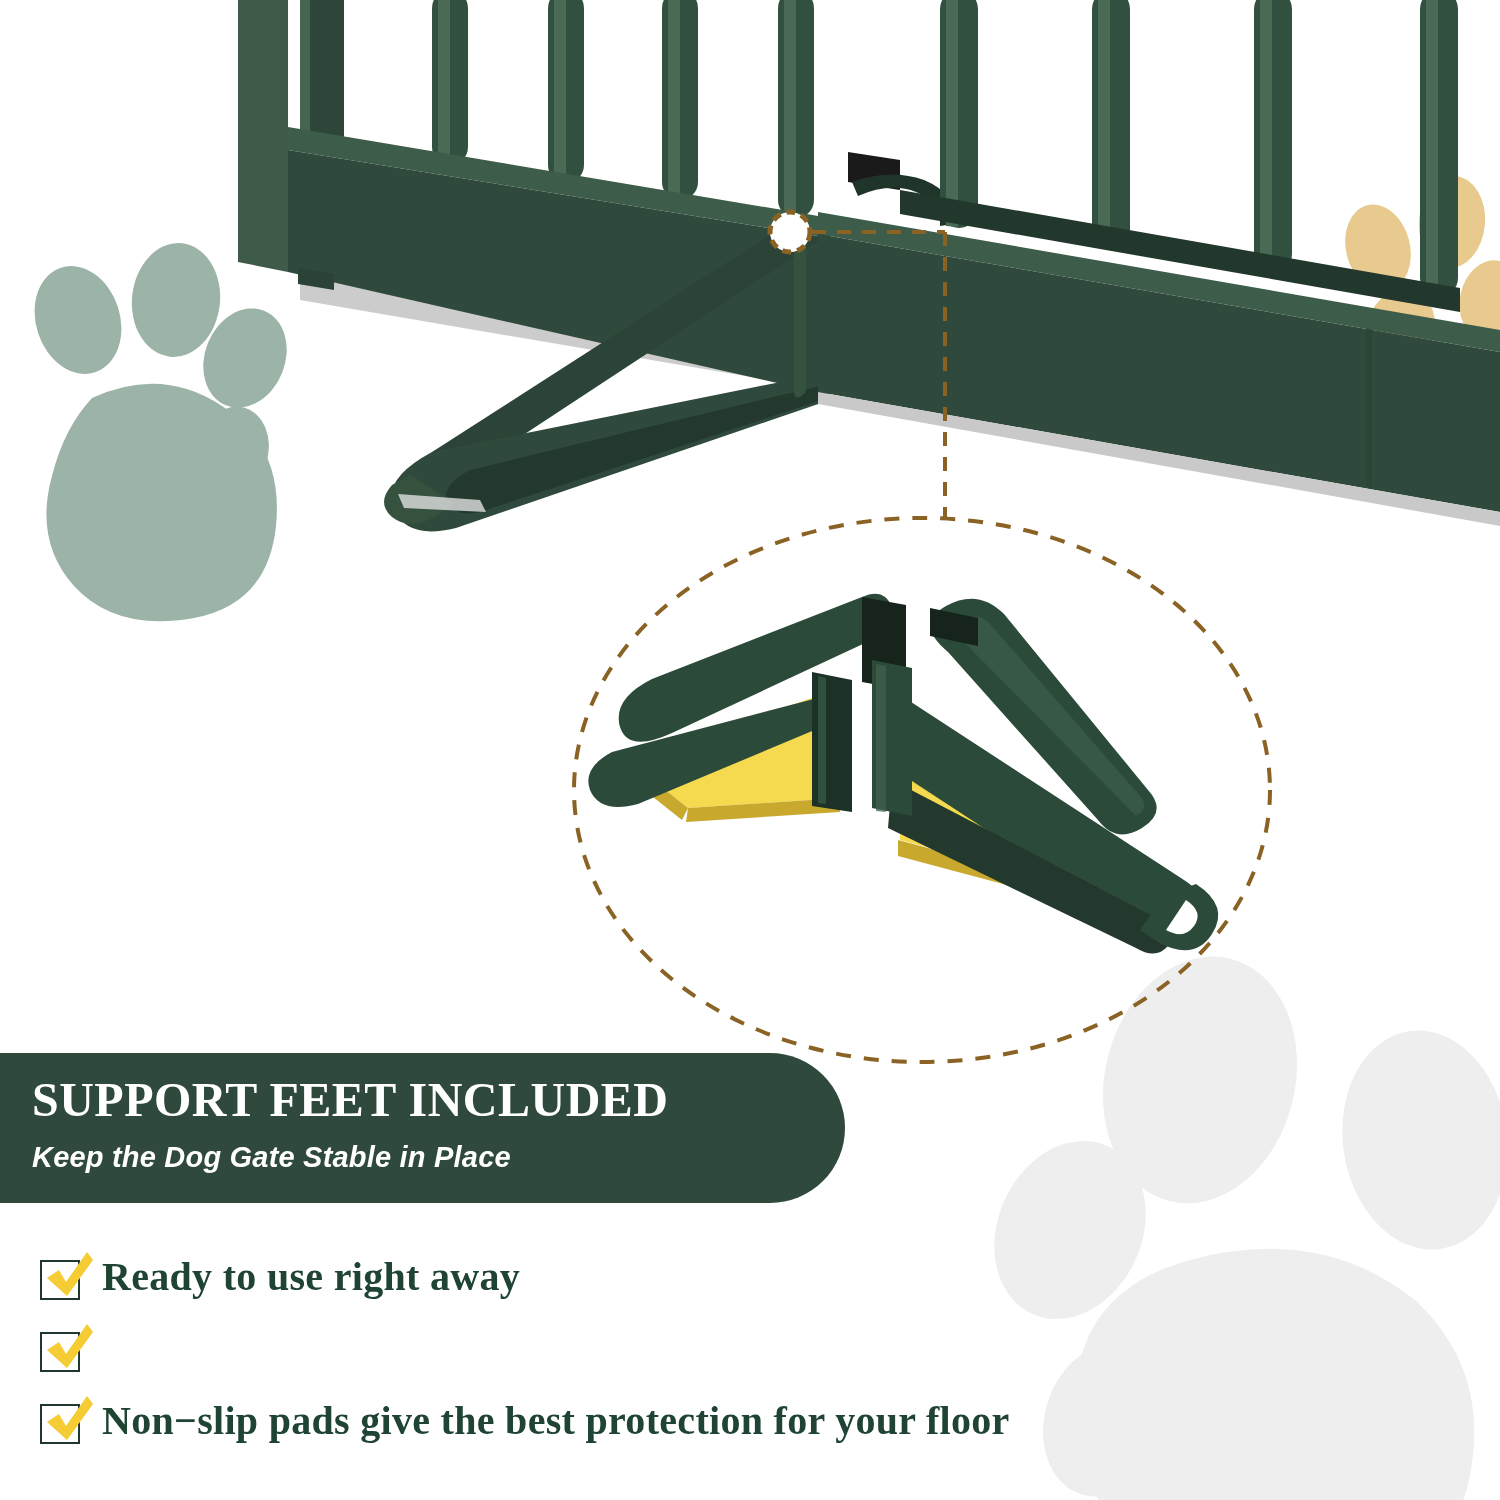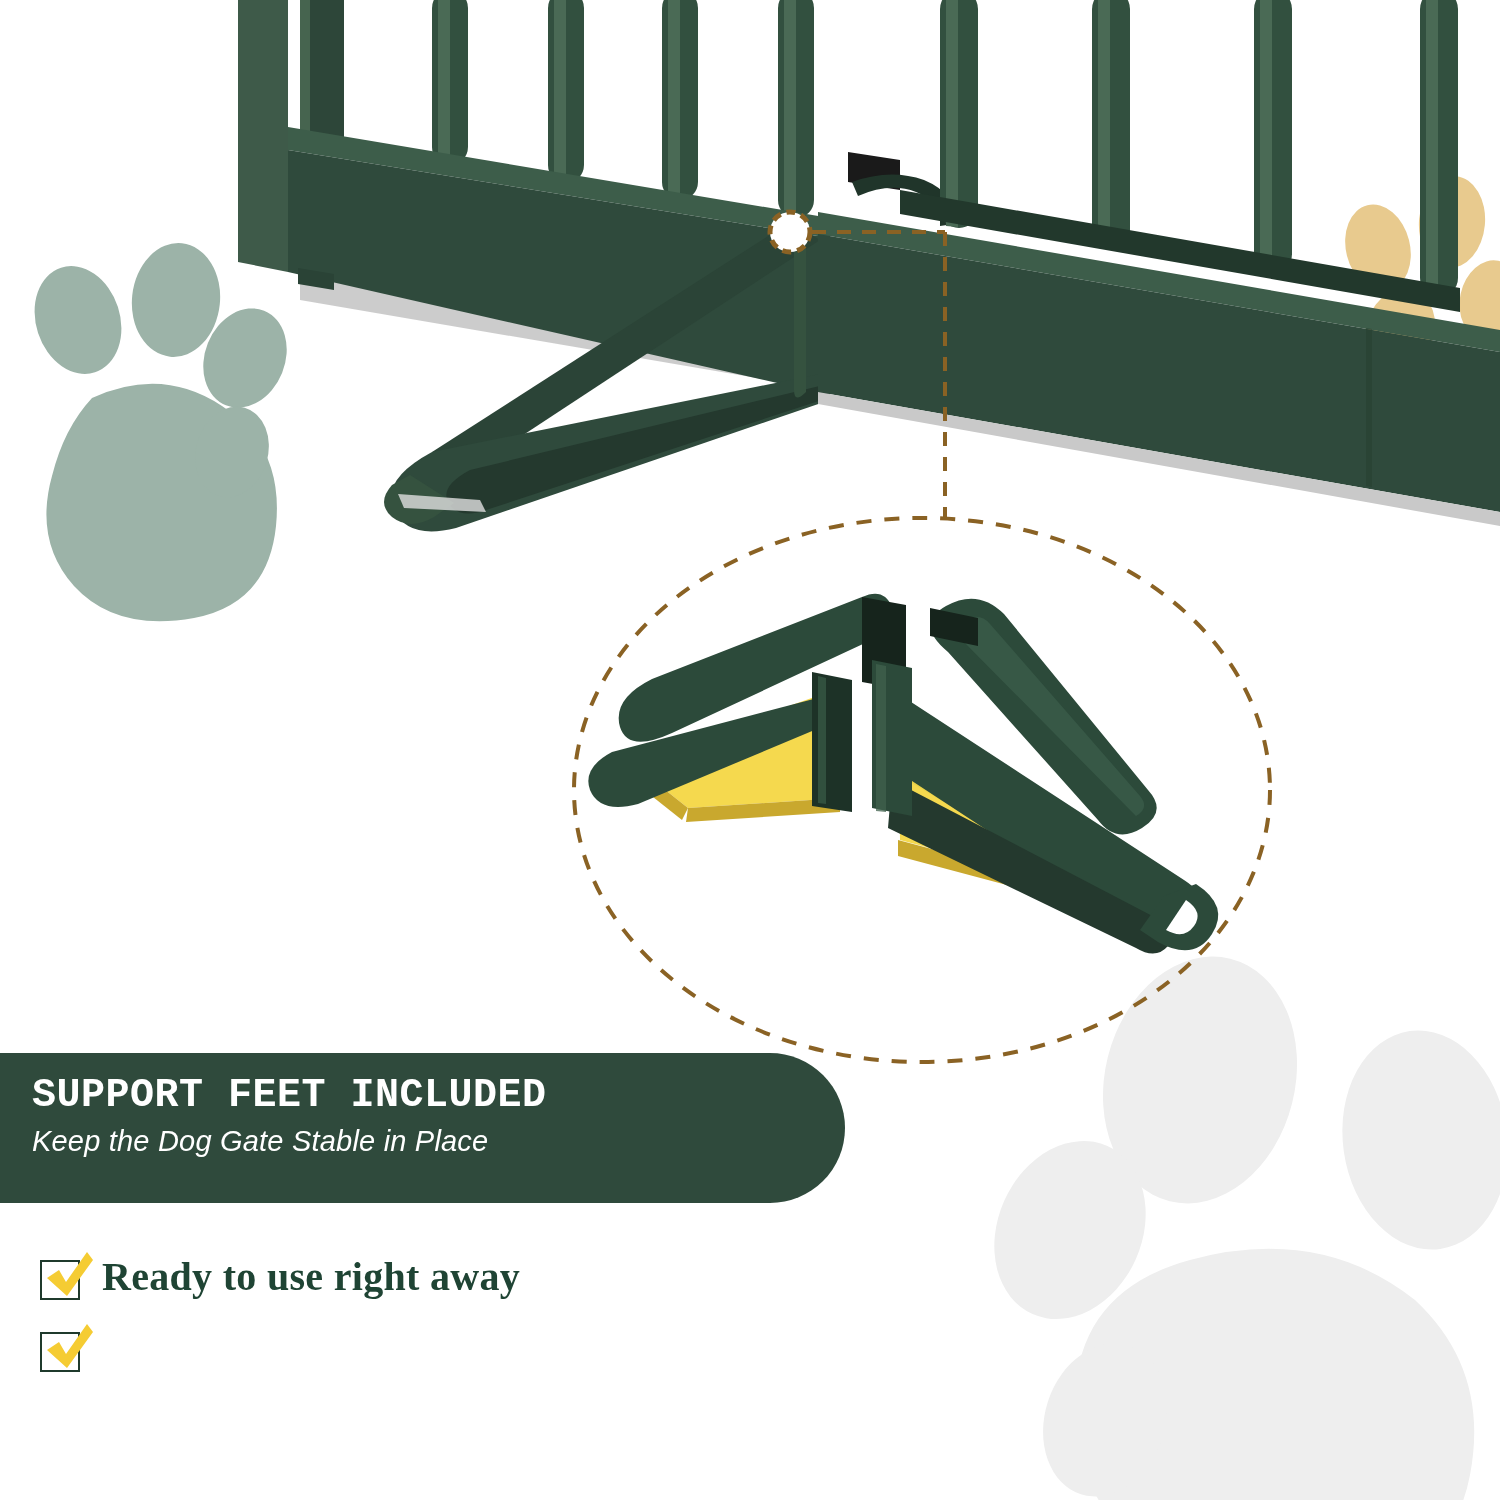--- a/index.html
+++ b/index.html
@@ -21,33 +21,33 @@
   #banner {
     position:absolute;
     left:-40px; top:1053px;
     width:885px; height:150px;
     background:var(--green-dark);
     border-radius:0 75px 75px 0;
     padding:22px 0 0 72px;
   }
   #banner-title {
     color:#ffffff;
-    font-size:40px;
+    font-size:48px;
     font-weight:bold;
     letter-spacing:0.5px;
     line-height:1.05;
     white-space:nowrap;
-    font-family:Liberation Mono, monospace;
+    font-family:Liberation Serif, serif;
   }
   #banner-subtitle {
     color:#ffffff;
     font-size:29px;
-    font-weight:normal;
+    font-weight:bold;
     font-style:italic;
-    margin-top:8px;
+    margin-top:16px;
     white-space:nowrap;
     letter-spacing:0.2px;
     font-family:"Liberation Sans", sans-serif;
   }
 
   
   #feature-list {
     position:absolute;
     left:40px; top:1228px;
     width:1180px;
@@ -262,16 +262,24 @@
     </div>
 
     <div class="feature-row">
       <span class="check-box">
         <svg width="58" height="58" viewBox="0 0 58 58" xmlns="http://www.w3.org/2000/svg">
           <path d="M8 30 L20 22 L27 34 L48 4 L54 12 L28 48 Z" fill="#f5cc33"></path>
         </svg>
       </span>
     </div>
 
+    <div class="feature-row">
+      <span class="check-box">
+        <svg width="58" height="58" viewBox="0 0 58 58" xmlns="http://www.w3.org/2000/svg">
+          <path d="M8 30 L20 22 L27 34 L48 4 L54 12 L28 48 Z" fill="#f5cc33"></path>
+        </svg>
+      </span>
+      <span class="feature-text">Non−slip pads give the best protection for your floor</span>
+    </div>
 
   </div>
 
 </div>
 
 </body></html>

